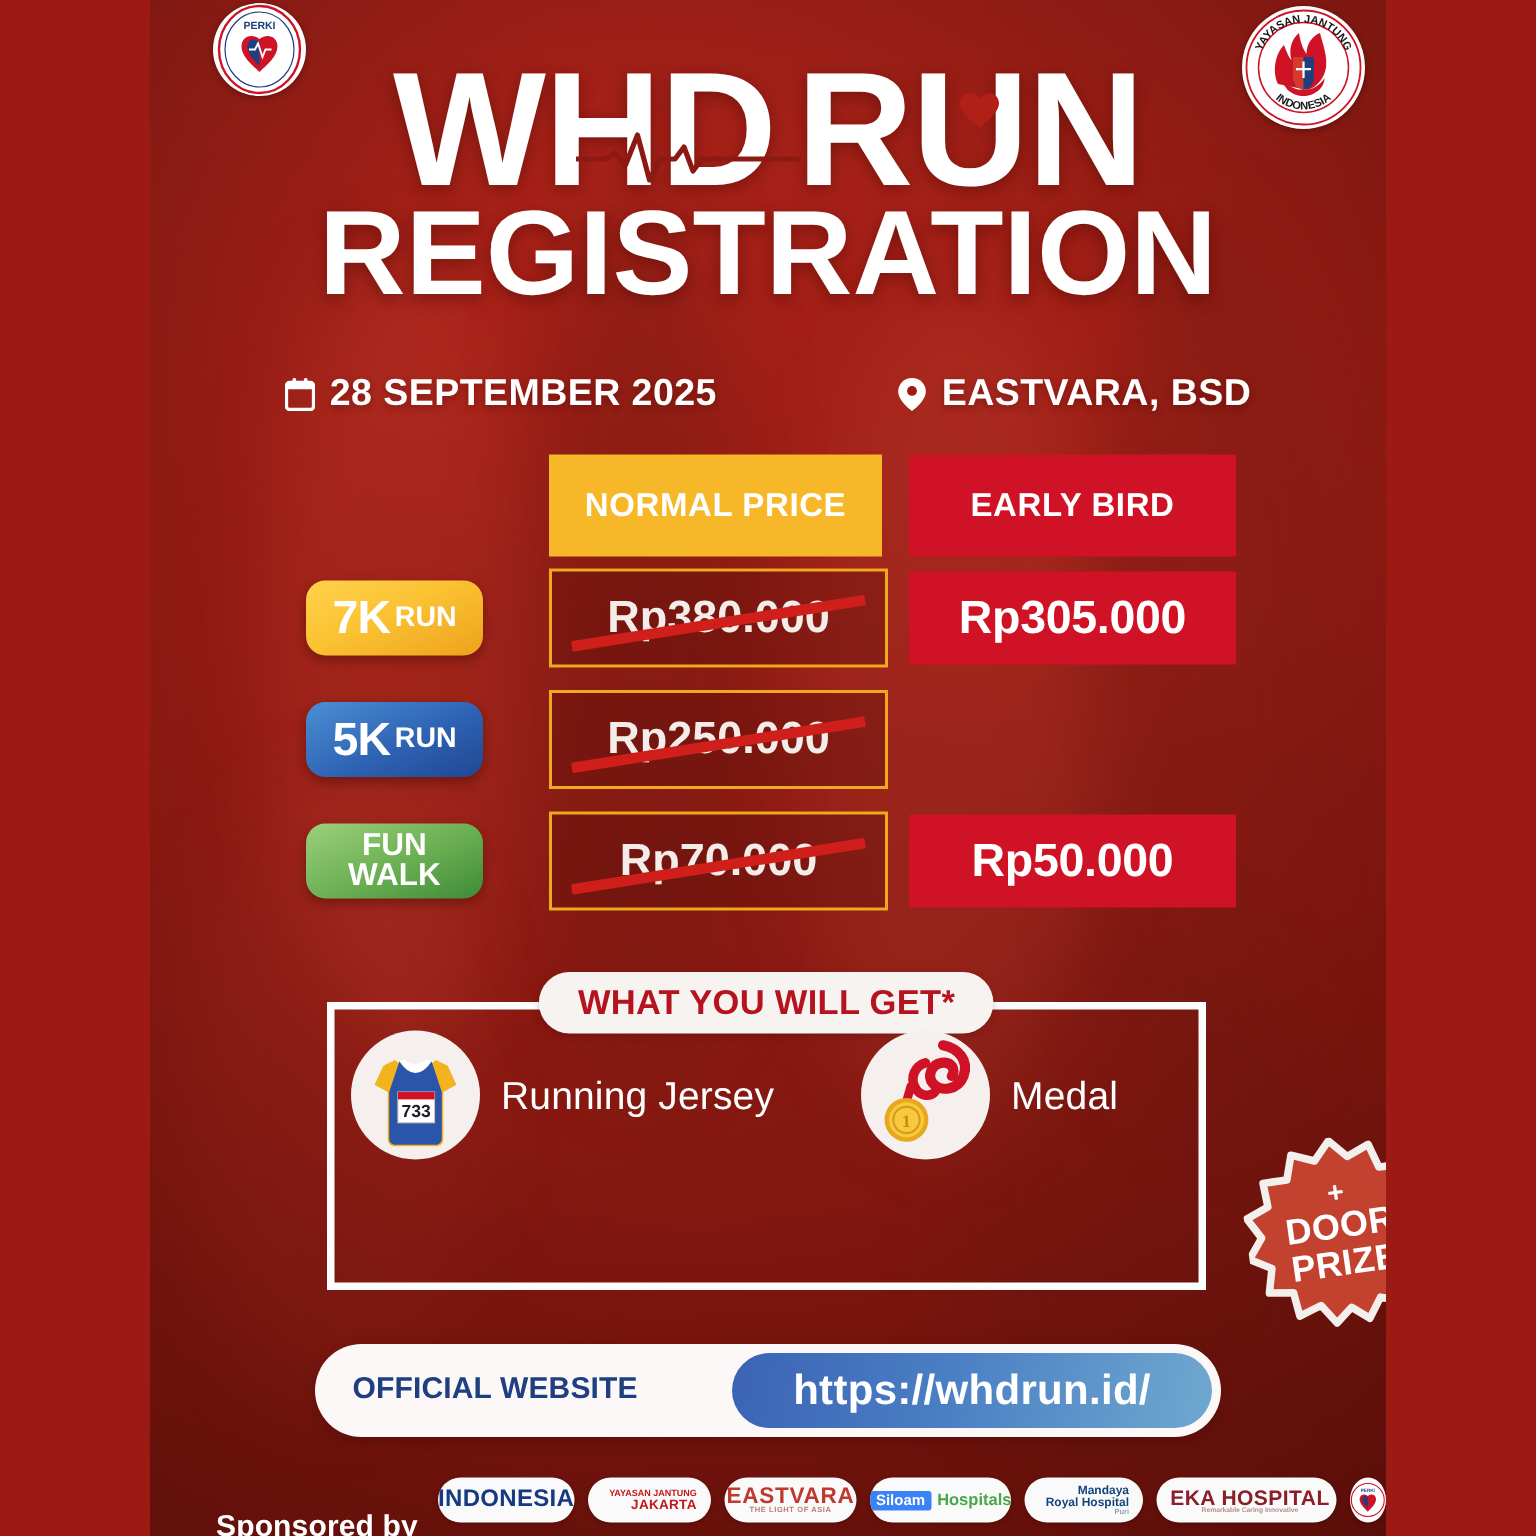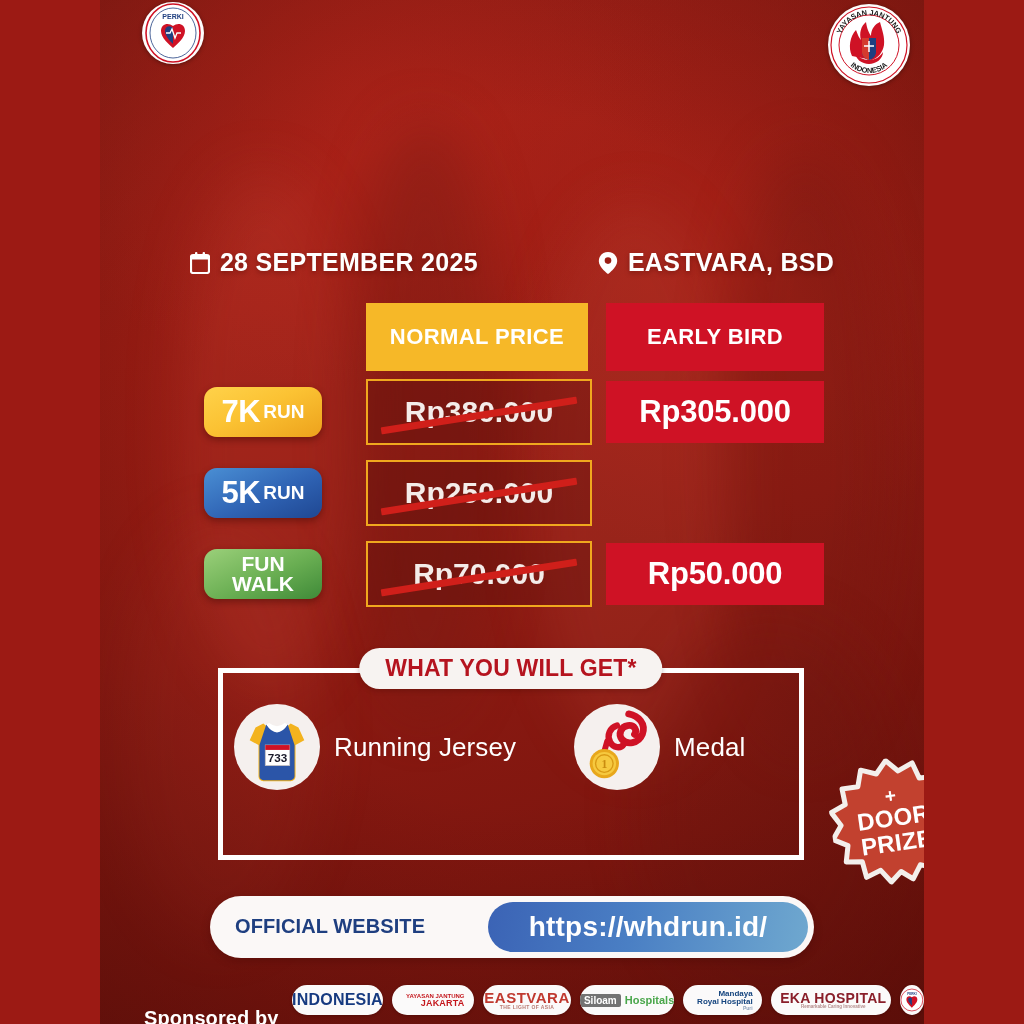--- a/index.html
+++ b/index.html
@@ -242,21 +242,21 @@
     color: #b5141f;
     font-size: 23px;
     font-weight: 900;
     letter-spacing: 0.2px;
     white-space: nowrap;
     box-shadow: 0 2px 5px rgba(60,8,4,0.25);
   }
   .benefit-items {
     position: absolute;
     left: 16px;
-    top: 36px;
+    top: 19px;
     display: flex;
     align-items: center;
     gap: 58px;
   }
   .benefit {
     display: flex;
     align-items: center;
     gap: 14px;
   }
   .benefit-circle {
@@ -375,21 +375,21 @@
     box-shadow: 0 1px 3px rgba(40,4,2,0.30);
     white-space: nowrap;
     overflow: hidden;
   }
   .sp-blackmores { color:#163a80; font-size: 16px; font-weight: 900; letter-spacing: 0.2px; }
   .sp-stack { display:flex; flex-direction:column; line-height:1.0; align-items:flex-end; }
   .sp-jj1 { color:#c4161c; font-size: 6px; font-weight: 800; }
   .sp-jj2 { color:#c4161c; font-size: 9px; font-weight: 900; letter-spacing:0.2px; }
   .sp-eastvara { color:#c0392f; font-size: 15px; font-weight: 800; letter-spacing: 0.5px; }
   .sp-eastvara-sub { color:#b97a72; font-size: 5px; font-weight: 600; letter-spacing: 0.4px; }
-  .sp-siloam { background:#737373; color:#ffffff; font-size: 10px; font-weight: 800; padding: 1px 4px; border-radius:2px; }
+  .sp-siloam { background:#3b82f6; color:#ffffff; font-size: 10px; font-weight: 800; padding: 1px 4px; border-radius:2px; }
   .sp-hospitals { color:#49a64a; font-size: 11px; font-weight: 900; }
   .sp-mandaya1 { color:#14447e; font-size: 8px; font-weight: 800; }
   .sp-mandaya2 { color:#14447e; font-size: 8px; font-weight: 800; }
   .sp-mandaya3 { color:#8ea3bd; font-size: 5px; font-weight: 600; }
   .sp-eka { color:#8a1f2a; font-size: 14px; font-weight: 700; letter-spacing: 0.3px; }
   .sp-eka-sub { color:#b58d8d; font-size: 4.5px; font-weight: 600; }
   .sponsor-chip.round { width: 30px; padding: 0; border-radius: 50%; }
 </style>
 </head>
 <body>
@@ -430,20 +430,32 @@
           <textPath href="#yji-arc-bot" startOffset="50%" text-anchor="middle">INDONESIA</textPath>
         </text>
         <path d="M24 52 C20 44 22 32 28 26 C30 31 31 34 33 36 C31 29 33 22 38 18 C39 25 41 29 43 32 C43 25 47 20 52 18 C54 26 57 33 56 41 C55 48 50 54 44 56 Z" fill="#cf1225"></path>
         <path d="M27 48 C27 55 34 60 41 60 C48 60 55 55 55 48 C52 53 47 56 41 56 C35 56 30 53 27 48 Z" fill="#cf1225"></path>
         <path d="M34 34 L34 48 C34 52 37 55 41 56 C45 55 48 52 48 48 L48 34 Z" fill="#1f3f80"></path>
         <path d="M34 34 L41 34 L41 56 C37 55 34 52 34 48 Z" fill="#d43a2e"></path>
         <path d="M36 42 L46 42 M41 37 L41 48" stroke="#ffffff" stroke-width="1.5"></path>
       </svg>
     </div>
 
+    <div class="headline-wrap">
+      <div class="headline-1">
+        <span>WHD</span><span class="thin-space"></span><span>RUN</span>
+        <svg class="ecg" viewBox="0 0 150 44">
+          <path d="M0 26 L20 26 L26 22 L33 30 L41 10 L49 40 L56 26 L66 26 L72 18 L78 34 L84 26 L150 26" fill="none" stroke="#8d1a12" stroke-width="3.4" stroke-linejoin="round" stroke-linecap="round"></path>
+        </svg>
+        <svg class="heart-in-r" viewBox="0 0 26 24">
+          <path d="M13 23 C4 16 0 11 0 7 C0 3 3 0 6.5 0 C9 0 11.5 1.5 13 4 C14.5 1.5 17 0 19.5 0 C23 0 26 3 26 7 C26 11 22 16 13 23 Z" fill="#b21f17"></path>
+        </svg>
+      </div>
+      <div class="headline-2">REGISTRATION</div>
+    </div>
 
     <div class="meta-row">
       <div class="meta-item">
         <svg class="meta-icon" viewBox="0 0 20 22">
           <rect x="1" y="3" width="18" height="18" rx="2" fill="none" stroke="#ffffff" stroke-width="2.2"></rect>
           <rect x="1" y="3" width="18" height="4.5" fill="#ffffff"></rect>
           <rect x="5" y="0" width="2.4" height="5" rx="1" fill="#ffffff"></rect>
           <rect x="12.6" y="0" width="2.4" height="5" rx="1" fill="#ffffff"></rect>
         </svg>
         <span>28 SEPTEMBER 2025</span>

